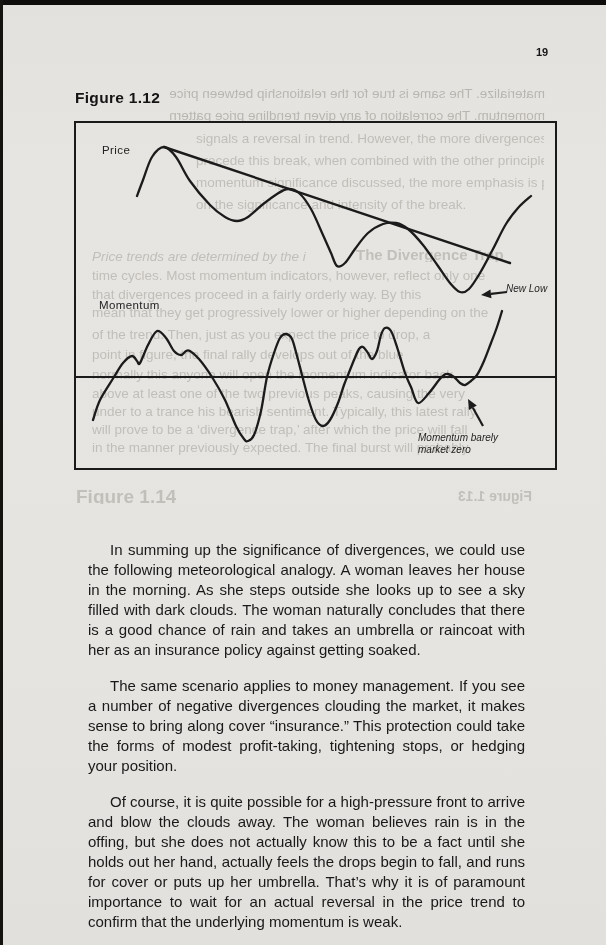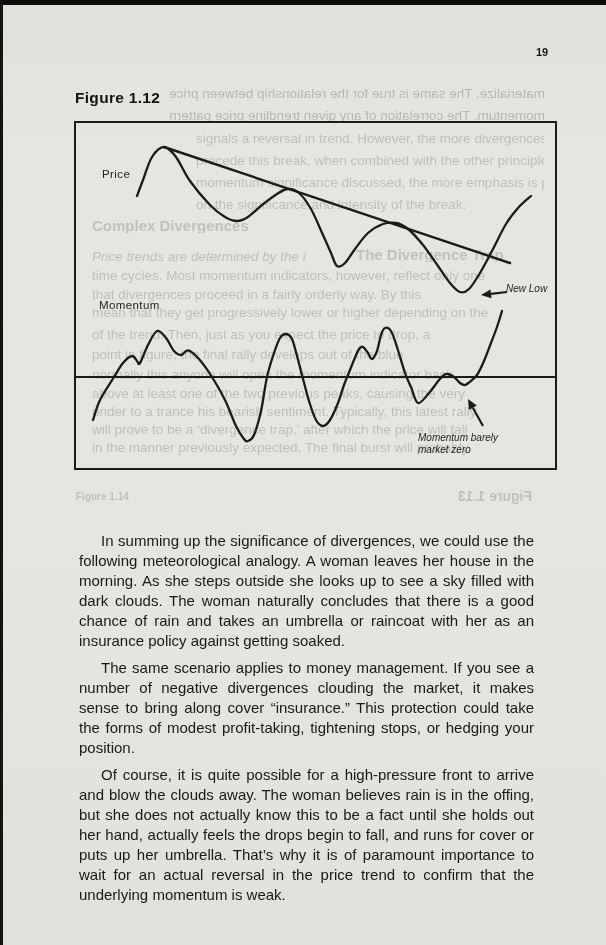--- a/index.html
+++ b/index.html
@@ -33,59 +33,58 @@
   .g9{top:268px;left:92px;width:448px;}
   .g10{top:287px;left:92px;width:390px;}
   .g11{top:305px;left:92px;width:448px;}
   .g12{top:327px;left:92px;width:448px;}
   .g13{top:347px;left:92px;width:448px;}
   .g14{top:367px;left:92px;width:448px;}
   .g15{top:386px;left:92px;width:448px;}
   .g16{top:404px;left:92px;width:448px;}
   .g17{top:422px;left:92px;width:448px;}
   .g18{top:440px;left:92px;width:448px;}
-  .g19{top:489px;left:76px;font-size:10px;opacity:.3;}
+  .g19{top:489px;left:76px;font-size:19px;opacity:.3;}
   .g20{top:489px;left:458px;font-size:14px;opacity:.45;}
 
   .figure-box{
     position:absolute;left:74px;top:121px;width:483px;height:349px;
     border:2px solid #1a1a1a;box-sizing:border-box;z-index:2;background:transparent;
   }
   .figure-box svg{position:absolute;left:0;top:0;}
   .fig-text{position:absolute;color:#232323;z-index:3;}
-  .price-label{left:26px;top:21px;font-size:11.5px;letter-spacing:.4px;margin-top:24px;}
+  .price-label{left:26px;top:21px;font-size:11.5px;letter-spacing:.4px;}
   .momentum-label{left:23px;top:176px;font-size:11.5px;letter-spacing:.4px;}
   .fig-ann{font-style:italic;font-size:10px;line-height:11.5px;color:#1f1f1f;}
   .new-low-label{left:430px;top:160px;white-space:nowrap;}
   .mom-barely-label{left:342px;top:309px;width:92px;}
 
   .body-text{
     position:absolute;left:72px;top:524px;width:469px;z-index:2;
     font-size:15px;line-height:20px;color:#191919;text-align:justify;
   }
-  .body-text p{margin:7px;text-indent:22px;}
+  .body-text p{margin:16px;text-indent:22px;}
   .body-text p.stretch-last{text-align-last:justify;}
 </style>
 </head>
 <body>
 
 <div class="page">
   <div class="top-bar"></div>
   <div class="left-bar"></div>
 
   <div class="page-num">19</div>
   <div class="figure-label">Figure 1.12</div>
 
   <div class="ghost mirror g0">materialize. The same is true for the relationship between price and</div>
   <div class="ghost mirror g1">momentum. The correlation of any given trendline price pattern</div>
   <div class="ghost g2">signals a reversal in trend. However, the more divergences that</div>
   <div class="ghost g3">precede this break, when combined with the other principles of</div>
   <div class="ghost g4">momentum significance discussed, the more emphasis is placed</div>
   <div class="ghost g5">on the significance and intensity of the break.</div>
-  <div class="ghost bold g6">Complex Divergences</div>
   <div class="ghost bold g7">The Divergence Trap</div>
   <div class="ghost g8">Price trends are determined by the i</div>
   <div class="ghost g9">time cycles. Most momentum indicators, however, reflect only one</div>
   <div class="ghost g10">that divergences proceed in a fairly orderly way. By this</div>
   <div class="ghost g11">mean that they get progressively lower or higher depending on the</div>
   <div class="ghost g12">of the trend. Then, just as you expect the price to drop, a</div>
   <div class="ghost g13">point in figure, the final rally develops out of the blue</div>
   <div class="ghost g14">normally this anyone will open the momentum indicator back</div>
   <div class="ghost g15">above at least one of the two previous peaks, causing the very</div>
   <div class="ghost g16">under to a trance his bearish sentiment. Typically, this latest rally</div>

